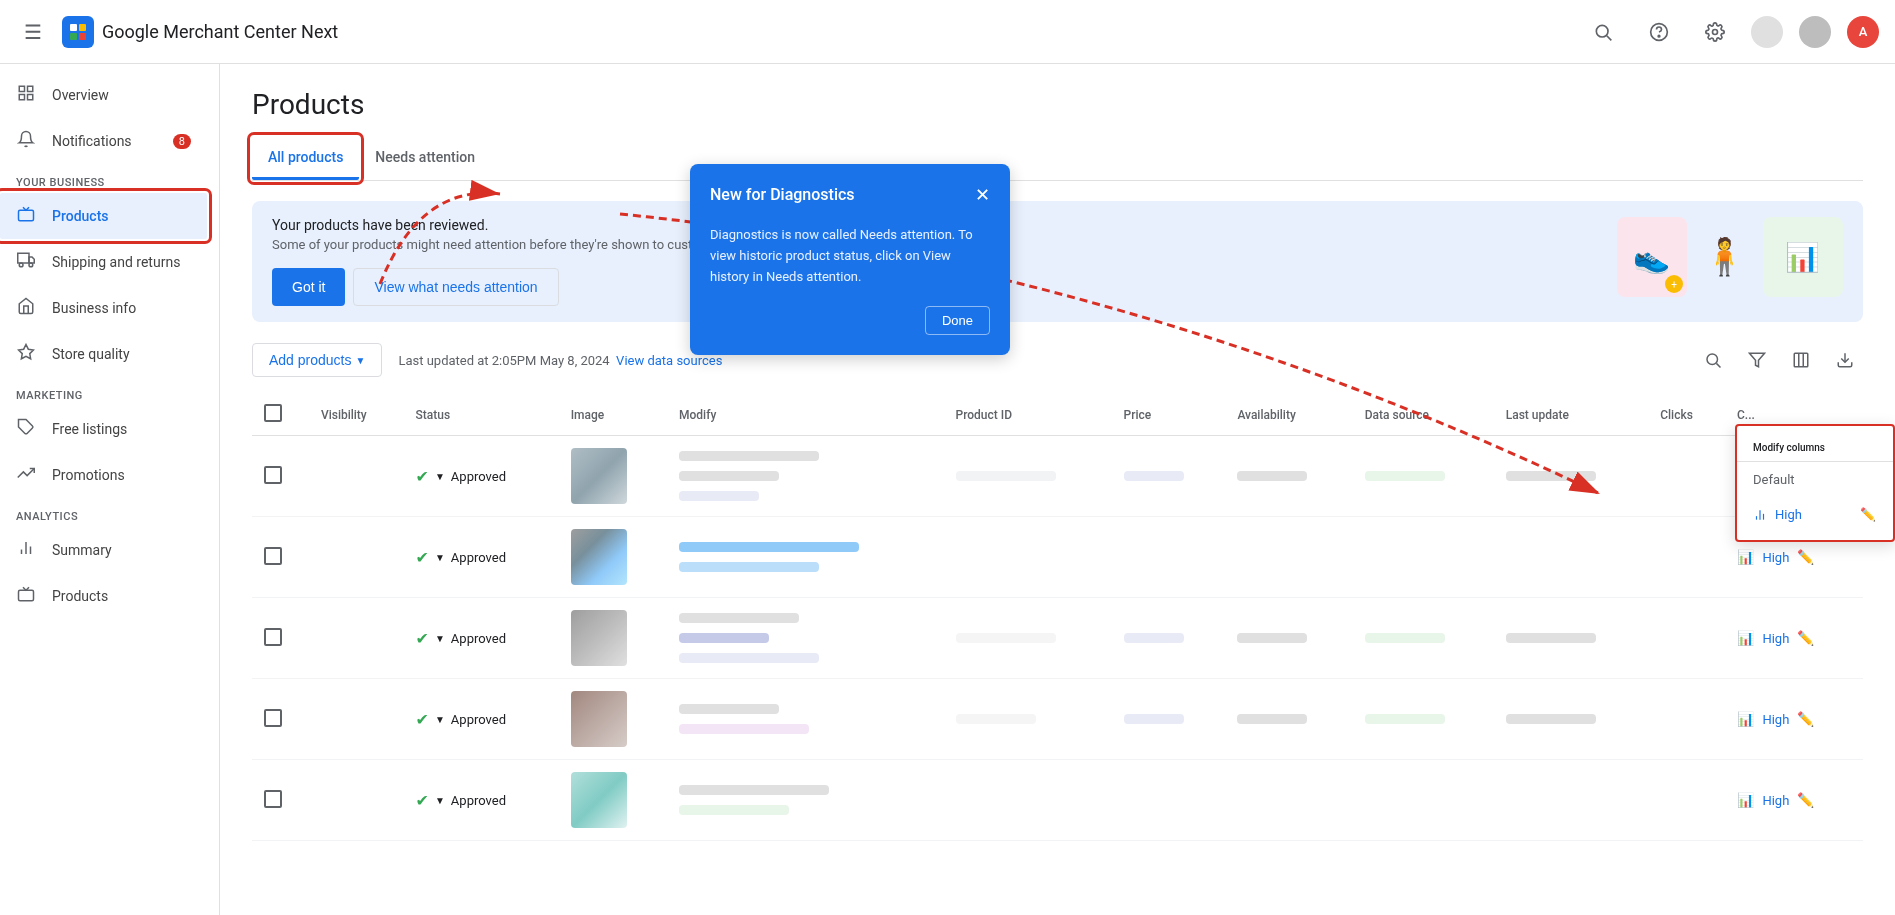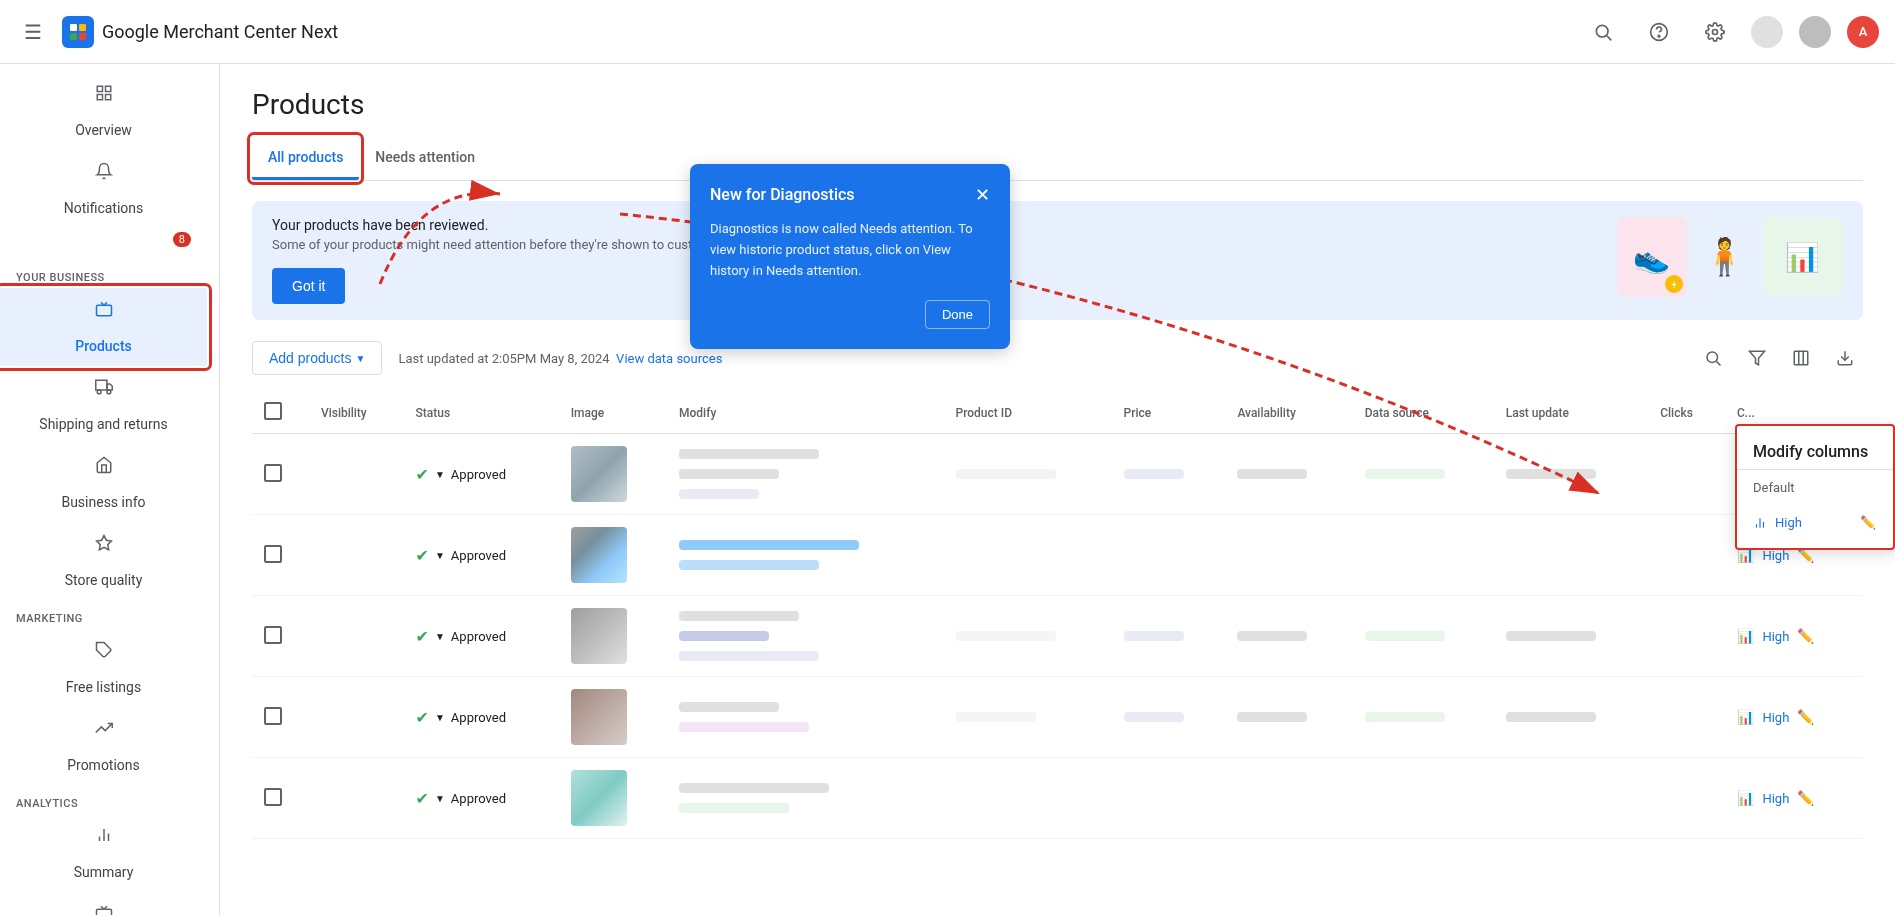--- a/index.html
+++ b/index.html
@@ -26,21 +26,21 @@
     .layout { display: flex; margin-top: 64px; height: calc(100vh - 64px); }
 
     
     .sidebar {
       width: 220px; min-width: 220px; border-right: 1px solid #e0e0e0;
       overflow-y: auto; background: #fff; padding: 8px 0;
     }
     .sidebar-item {
       display: flex; align-items: center; gap: 16px;
       padding: 12px 16px; cursor: pointer; border-radius: 0 24px 24px 0;
-      margin-right: 12px; color: #444; font-size: 14px; position: relative; flex-direction: column;
+      margin-right: 12px; color: #444; font-size: 14px; position: relative;
     }
     .sidebar-item.active { background: #e8f0fe; color: #1a73e8; font-weight: 500; }
     .sidebar-item .icon { font-size: 18px; min-width: 20px; text-align: center; }
     .sidebar-item .badge { background: #d93025; color: #fff; font-size: 11px; padding: 1px 6px; border-radius: 10px; margin-left: auto; }
     .sidebar-section-label { font-size: 11px; color: #5f6368; font-weight: 500; padding: 12px 16px 4px; letter-spacing: 0.5px; text-transform: uppercase; }
 
     
     .main { flex: 1; overflow-y: auto; padding: 24px 32px; position: relative; }
 
     
@@ -88,34 +88,34 @@
     .date-placeholder { height: 10px; width: 90px; background: #e0e0e0; border-radius: 4px; }
     .bar-icon { font-size: 14px; color: #1a73e8; }
     .edit-icon { font-size: 14px; color: #5f6368; cursor: pointer; }
 
     
     .tooltip-overlay {
       position: absolute; top: 100px; left: 470px;
       background: #1a73e8; color: #fff; border-radius: 8px;
       padding: 20px; width: 320px; z-index: 200; box-shadow: 0 4px 16px rgba(0,0,0,0.2);
     }
-    .tooltip-title { font-size: 16px; font-weight: 500; margin-bottom: 14px; display: flex; justify-content: space-between; align-items: center; }
+    .tooltip-title { font-size: 16px; font-weight: 500; margin-bottom: 20px; display: flex; justify-content: space-between; align-items: center; }
     .tooltip-close { cursor: pointer; font-size: 18px; color: #fff; }
     .tooltip-text { font-size: 13px; line-height: 1.6; color: #e8f0fe; }
     .tooltip-done { text-align: right; margin-top: 19px; }
     .done-btn { background: transparent; color: #fff; border: 1px solid rgba(255,255,255,0.5); border-radius: 4px; padding: 6px 16px; cursor: pointer; font-size: 13px; }
 
     
     .modify-columns-panel {
       position: absolute; top: 360px; right: 0;
       background: #fff; border: 2px solid #d93025; border-radius: 4px;
       width: 160px; z-index: 200; box-shadow: 0 4px 16px rgba(0,0,0,0.15);
       padding: 8px 0;
     }
-    .modify-columns-header { padding: 8px 16px; font-size: 16px; font-weight: 500; color: #202124; border-bottom: 1px solid #e0e0e0; }
+    .modify-columns-header { padding: 8px 16px; font-size: 10px; font-weight: 500; color: #202124; border-bottom: 1px solid #e0e0e0; }
     .modify-columns-item { padding: 10px 16px; font-size: 13px; color: #5f6368; cursor: pointer; display: flex; align-items: center; gap: 8px; }
     .modify-columns-item.active { color: #1a73e8; }
 
     
     .arrow-overlay {
       position: absolute; top: 0; left: 0; pointer-events: none; z-index: 150;
       width: 100%; height: 100%;
     }
 
     
@@ -284,20 +284,21 @@
         <span>Needs attention</span>
       </div>
     </div>
 
     <div class="info-banner">
       <div class="info-banner-content">
         <div class="info-banner-text">Your products have been reviewed.</div>
         <div class="info-banner-sub">Some of your products might need attention before they're shown to customers.</div>
         <div style="margin-top:16px; display:flex; ">
           <button class="btn-primary">Got it</button>
+          <button class="btn-outline">View what needs attention</button>
         </div>
       </div>
       <div class="illustration">
         <div style="width:70px;height:80px;background:#fce4ec;border-radius:8px;display:flex;align-items:center;justify-content:center;position:relative;">
           <span style="font-size:30px;">👟</span>
           <span style="position:absolute;bottom:4px;right:4px;background:#fbbc04;border-radius:50%;width:18px;height:18px;display:flex;align-items:center;justify-content:center;font-size:10px;color:#fff;">+</span>
         </div>
         <div style="width:60px;height:80px;display:flex;flex-direction:column;align-items:center;justify-content:center;">
           <span style="font-size:36px;">🧍</span>
         </div>

